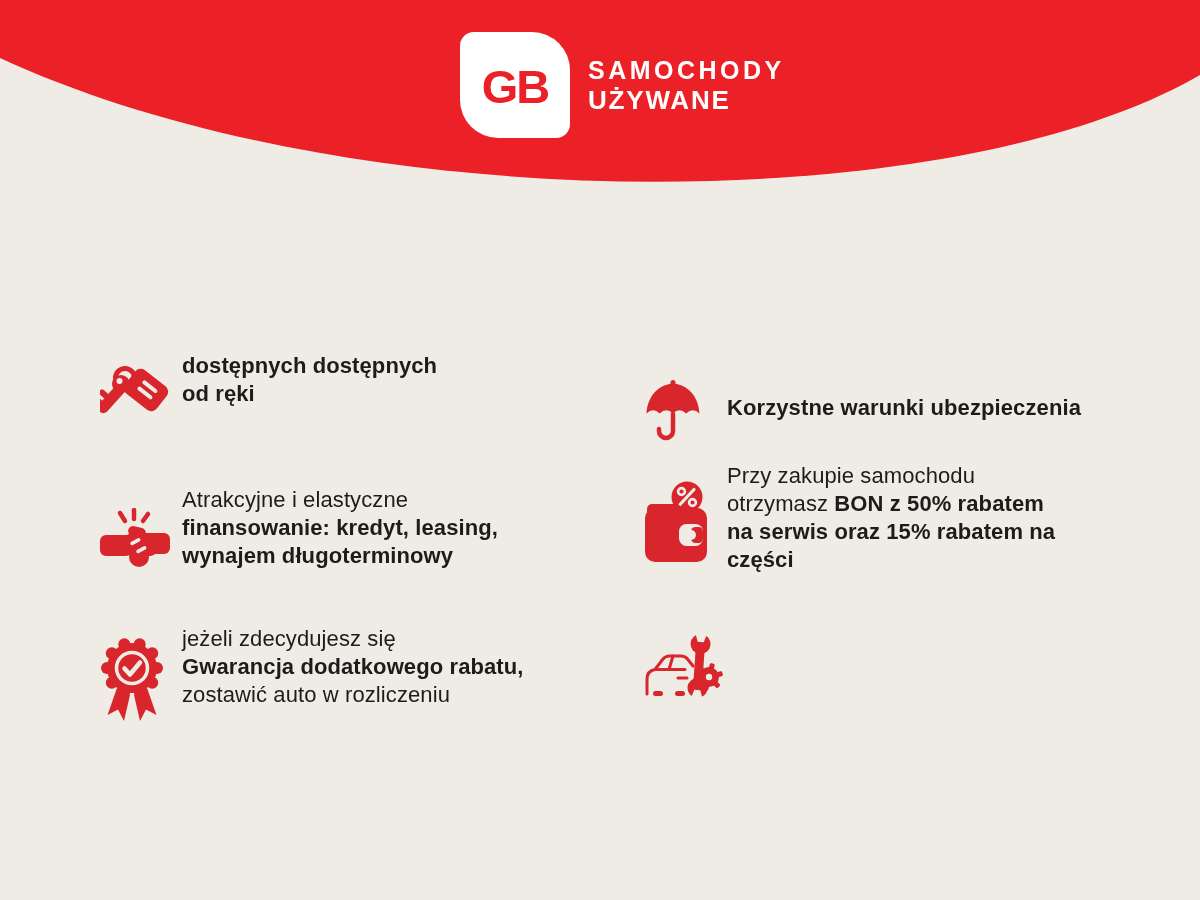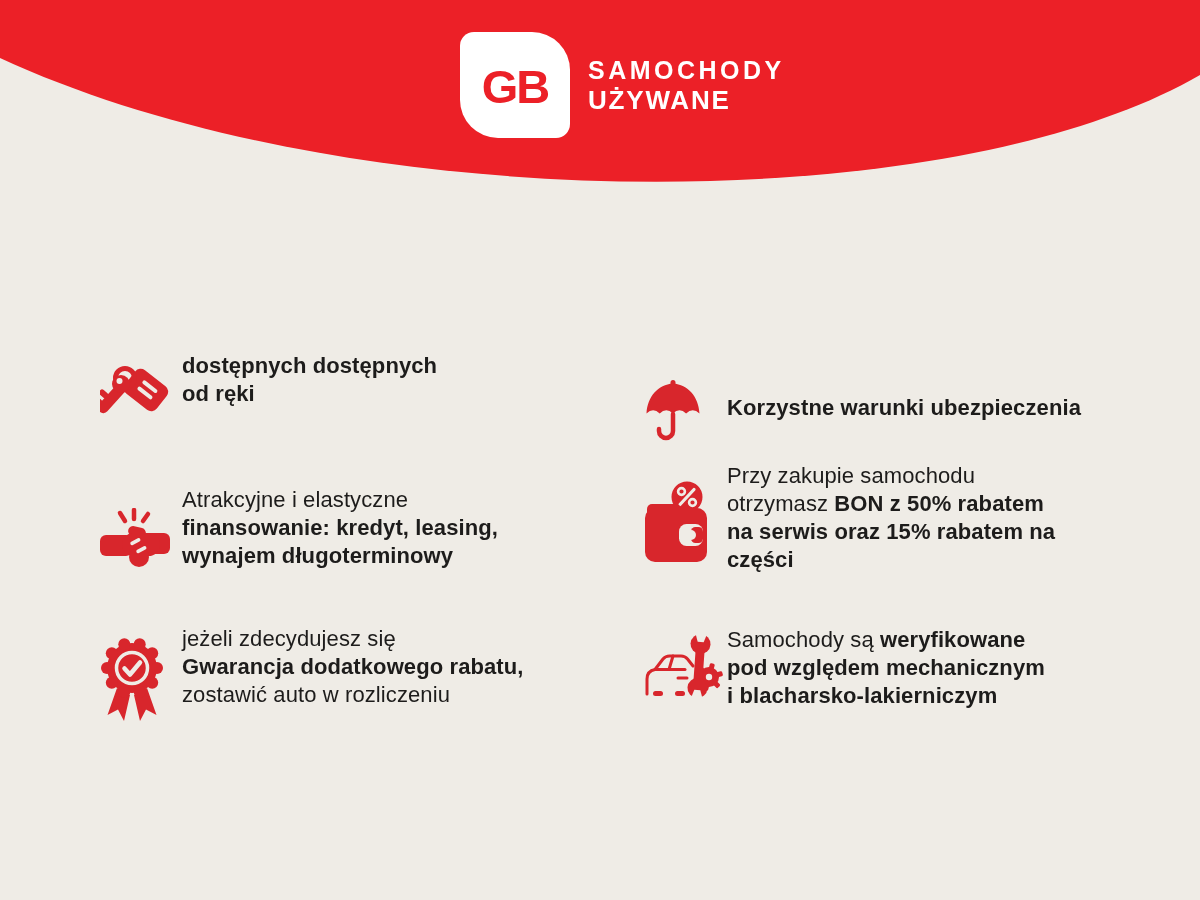--- a/index.html
+++ b/index.html
@@ -209,20 +209,15 @@
         <g transform="rotate(4 54 33)">
           <circle cx="54" cy="11" r="10" fill="currentColor"></circle>
           <path d="M48,0 L60,0 L57,9 L51,9 Z" fill="var(--bg)"></path>
           <rect x="49.5" y="15" width="9" height="38" rx="4.5" fill="currentColor"></rect>
           <circle cx="54" cy="55" r="10" fill="currentColor"></circle>
           <path d="M48,66 L60,66 L57,57 L51,57 Z" fill="var(--bg)"></path>
         </g>
         <circle cx="64" cy="44" r="3.2" fill="var(--bg)"></circle>
       </svg>
     </div>
-    <div class="ftext">
-        <div><span>Samochody są </span><span class="b">weryfikowane</span></div>
-        <div><span class="b">pod względem mechanicznym</span></div>
-        <div><span class="b">i blacharsko-lakierniczym</span></div>
-      </div>
   </div>
 
 </div>
 
 </body></html>

